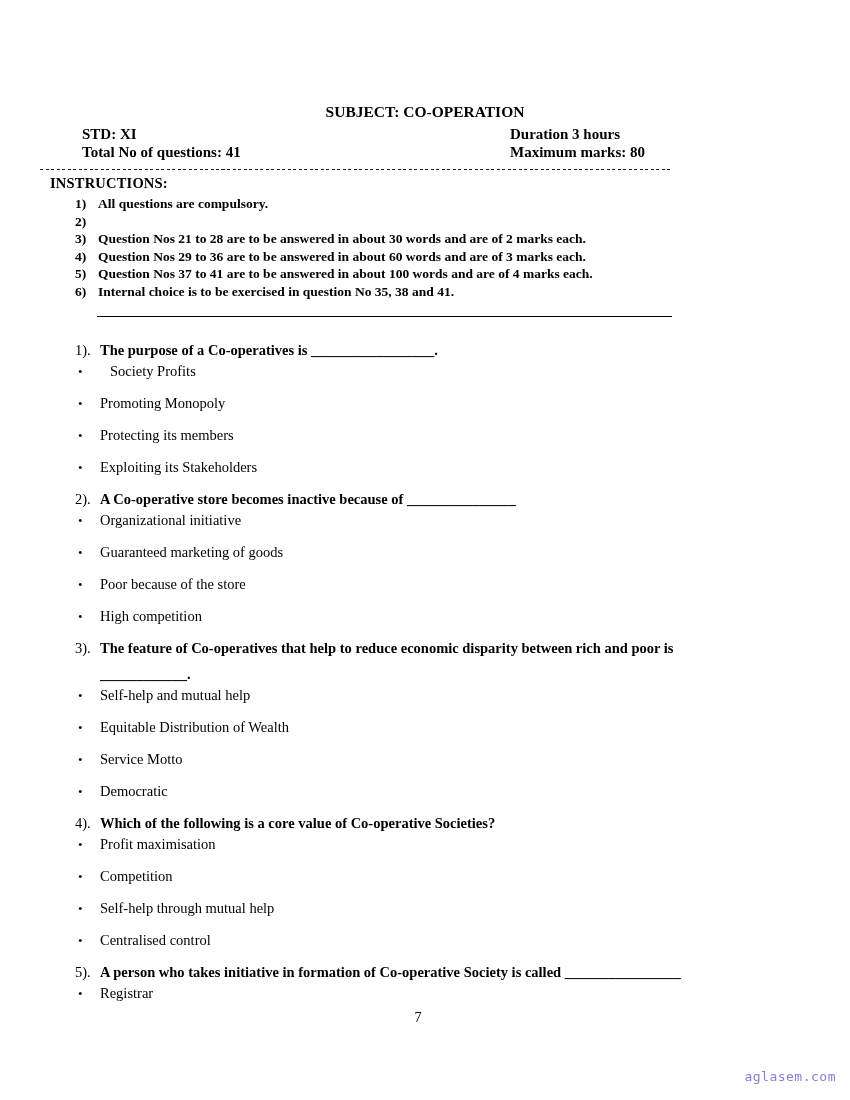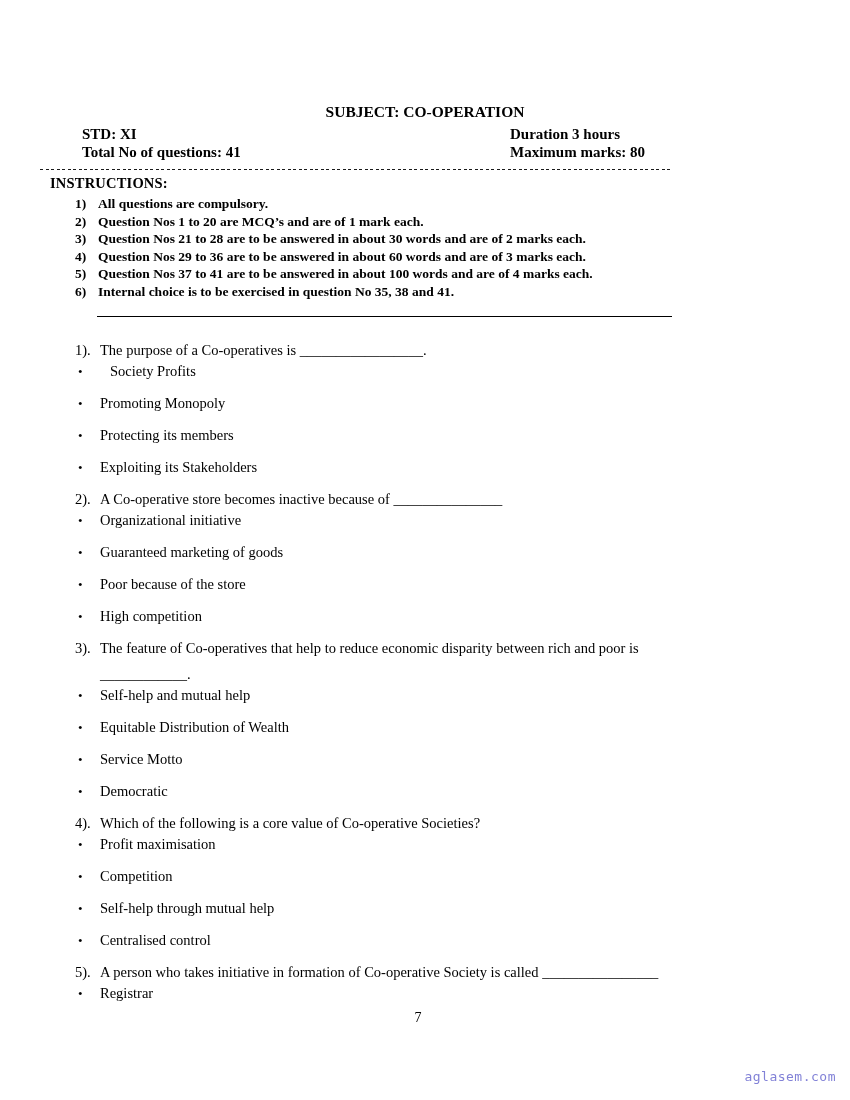--- a/index.html
+++ b/index.html
@@ -50,21 +50,21 @@
     margin:16px 0 0 47px; width:575px;
     border-top:1.4px solid #000;
   }
 
   
   .questions { font-size:14.5px; line-height:19px; }
   .question-block { margin-left:25px; }
   .question-line { display:flex; margin-top:13px; }
   .question-line.first-question { margin-top:24px; }
   .q-num { flex:0 0 25px; }
-  .q-text { flex:1 1 auto; }
+  .q-text { flex:1 1 auto;font-weight:bold; }
   .q-text-line2 { margin-top:7px; }
   .option-item { display:flex; margin-left:3px; margin-top:13px; }
   .option-item.tight { margin-top:2px; }
   .option-bullet { flex:0 0 22px; font-size:13px; }
   .option-item.indented .option-label { padding-left:10px; }
 
   
   .page-number {
     position:absolute; top:1010px; left:0; width:836px;
     text-align:center; font-size:14px;
@@ -96,21 +96,20 @@
 
   <div class="instructions-heading">INSTRUCTIONS:</div>
 
   <div class="instruction-list">
     <div class="instruction-item">
       <span class="instruction-num">1)</span>
       <span>All questions are compulsory.</span>
     </div>
     <div class="instruction-item">
       <span class="instruction-num">2)</span>
-      <span>Question Nos 1 to 20 are MCQ’s and are of 1 mark each.</span>
     </div>
     <div class="instruction-item">
       <span class="instruction-num">3)</span>
       <span>Question Nos 21 to 28 are to be answered in about 30 words and are of 2 marks each.</span>
     </div>
     <div class="instruction-item">
       <span class="instruction-num">4)</span>
       <span>Question Nos 29 to 36 are to be answered in about 60 words and are of 3 marks each.</span>
     </div>
     <div class="instruction-item">

